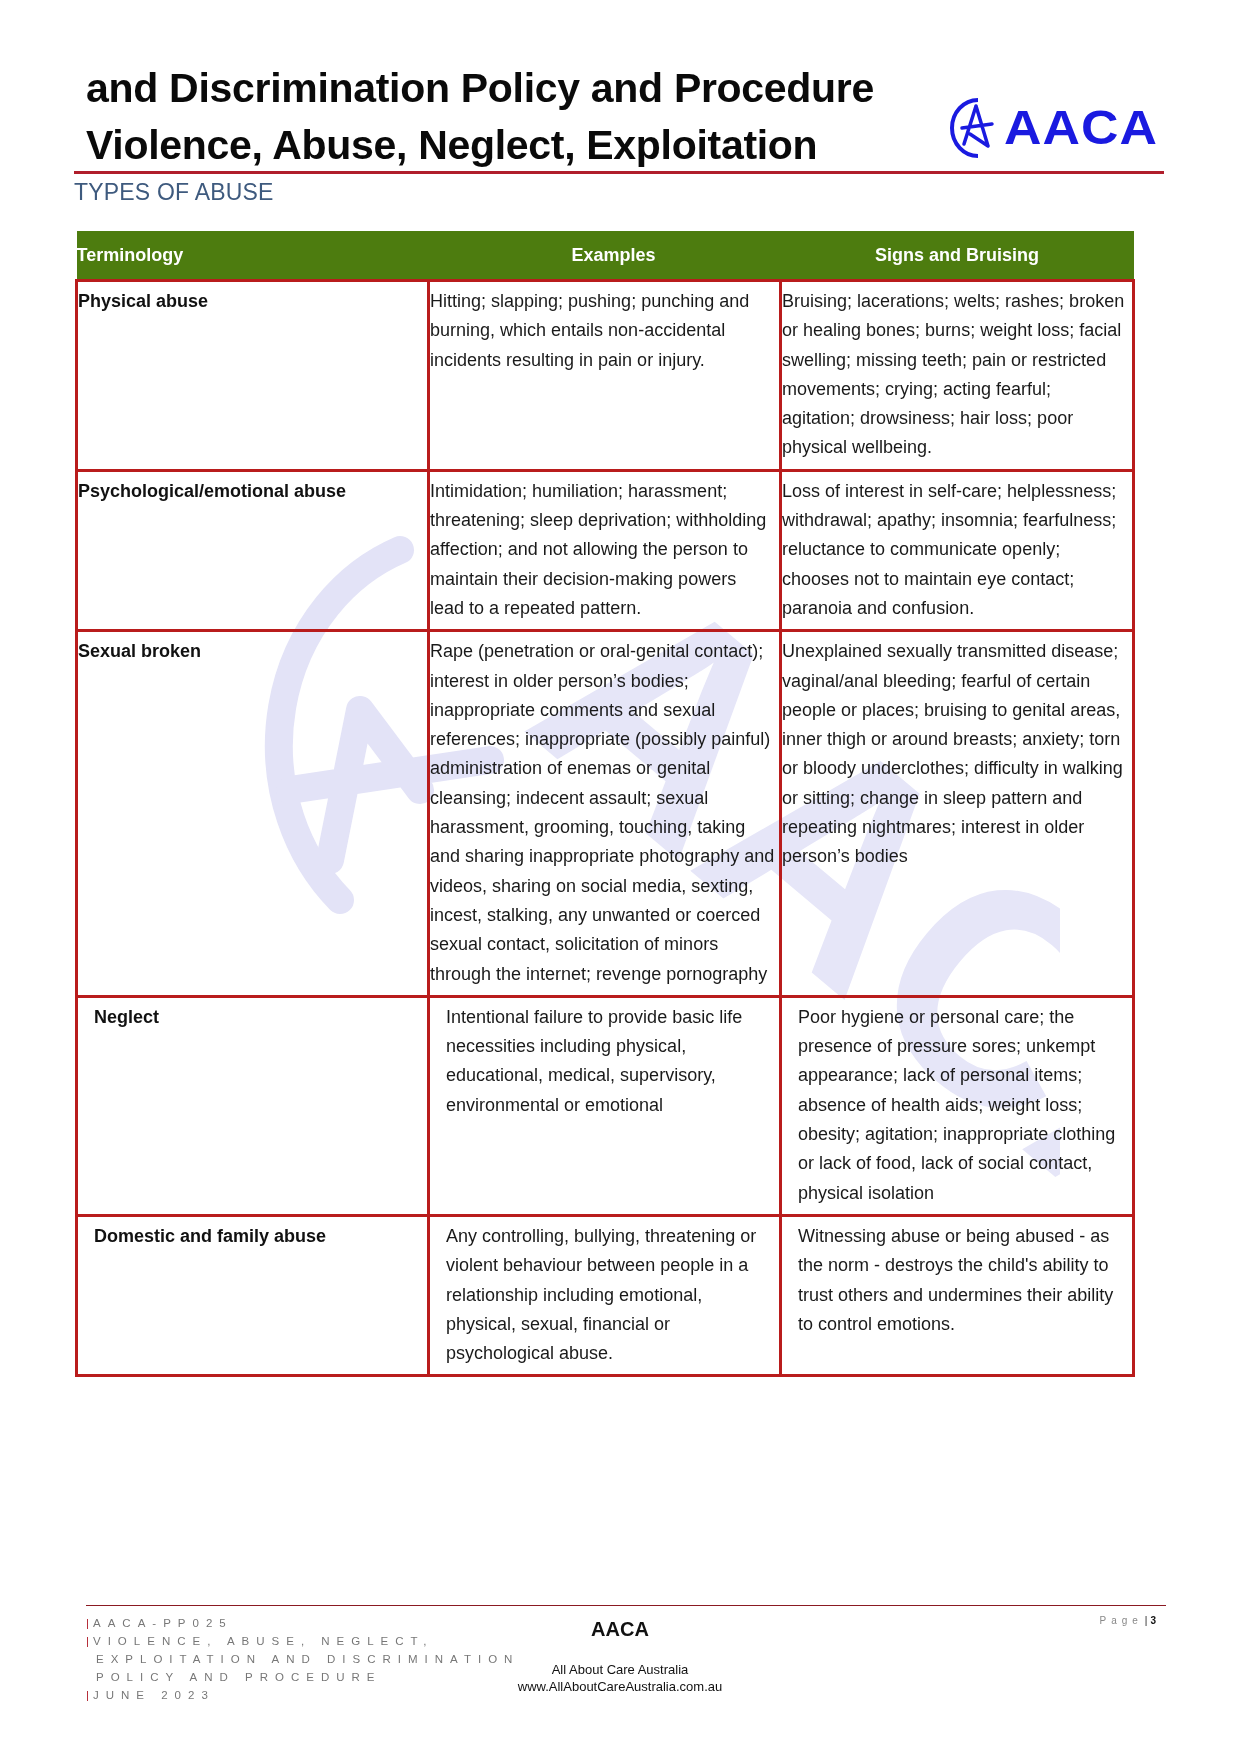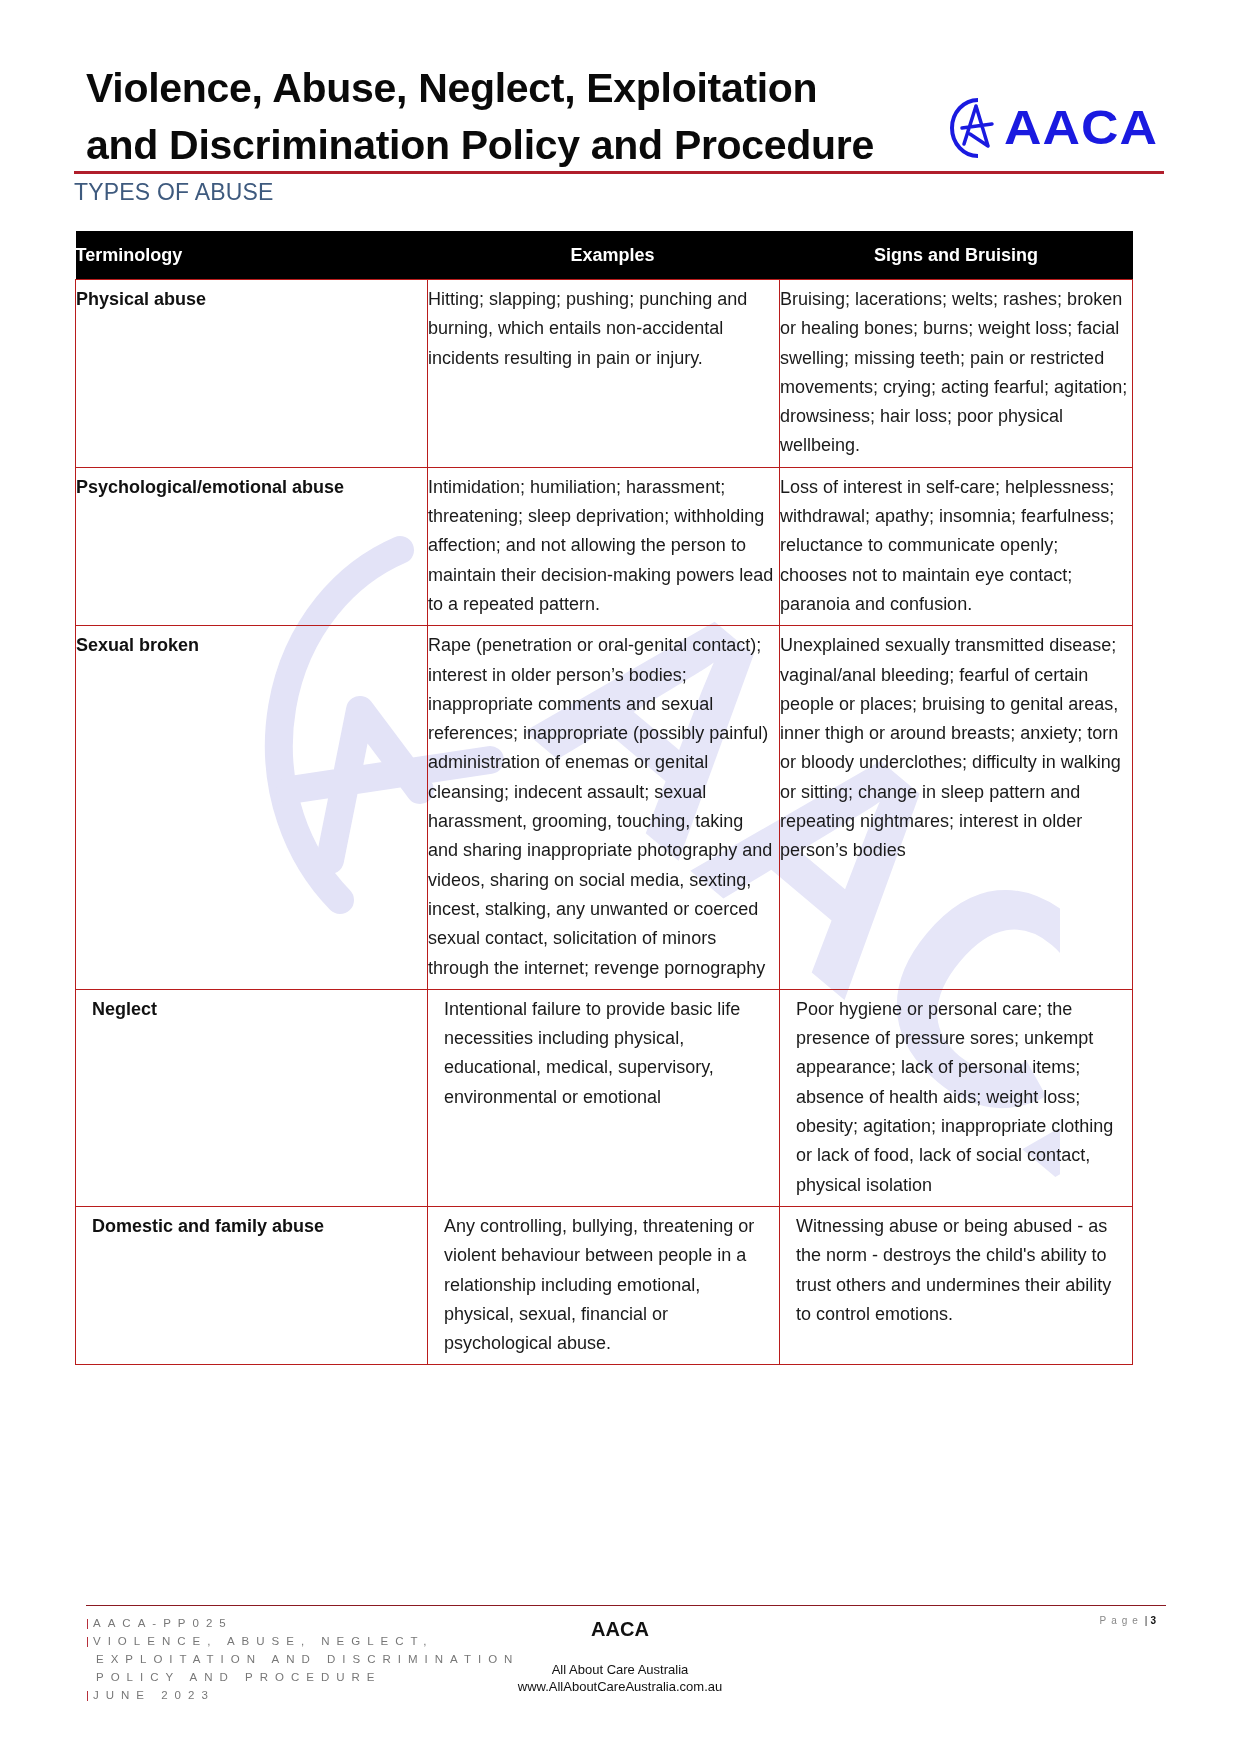--- a/index.html
+++ b/index.html
@@ -36,27 +36,27 @@
     }
     table.abuse-table {
       position: absolute; left: 75px; top: 231px; width: 1057px;
       border-collapse: collapse; z-index: 1; table-layout: fixed;
       font-family: "Liberation Sans", sans-serif;
     }
     .abuse-table col.c1 { width: 352px; }
     .abuse-table col.c2 { width: 352px; }
     .abuse-table col.c3 { width: 353px; }
     .abuse-table th {
-      background: #000000; color: #fff; font-weight: bold; font-size: 18px;
+      background: #4d7c0f; color: #fff; font-weight: bold; font-size: 18px;
       height: 48px; padding: 0; vertical-align: middle; text-align: left;
     }
     .abuse-table th.h2 { padding-left: 18px; text-align: center; }
     .abuse-table th.h3 { text-align: center; }
     .abuse-table td {
-      border: 1px solid #b91c1c; vertical-align: top; font-size: 18px;
+      border: 3px solid #b91c1c; vertical-align: top; font-size: 18px;
       line-height: 29.3px; padding: 5px 4px 6px 0; color: #1a1a1a;
       background: transparent;
     }
     .abuse-table td.term { font-weight: bold; color: #111; }
     .abuse-table tr.indent td { padding-left: 16px; }
     .abuse-table tr.indent td.term { padding-left: 16px; }
     .footer-rule {
       position: absolute; left: 86px; top: 1605px; width: 1080px; height: 1px;
       background: #8b1a22;
     }
@@ -75,22 +75,22 @@
       position: absolute; right: 85px; top: 1615px; font-size: 10px; color: #888;
       letter-spacing: 5px;
     }
     .footer-page .pnum { color: #111; font-weight: bold; letter-spacing: 0; }
     .footer-page .sep { color: #222; letter-spacing: 0; margin: 0 3px 0 2px; }
   </style>
 </head>
 <body>
 
 <div class="page-title">
+  <div>and Discrimination Policy and Procedure</div>
   <div>Violence, Abuse, Neglect, Exploitation</div>
-  <div>and Discrimination Policy and Procedure</div>
 </div>
 
 <div class="logo">
   <svg viewBox="0 0 52 66">
     <path d="M30 6 A26 28 0 0 0 30 62" fill="none" stroke="#1a1ae0" stroke-width="4"></path>
     <path d="M28 12 L16 50 M28 12 L40 52 M14 34 L44 30 M22 40 L40 52" fill="none" stroke="#1a1ae0" stroke-width="3.5" stroke-linecap="round"></path>
   </svg>
   <span class="logo-text">AACA</span>
 </div>
 

